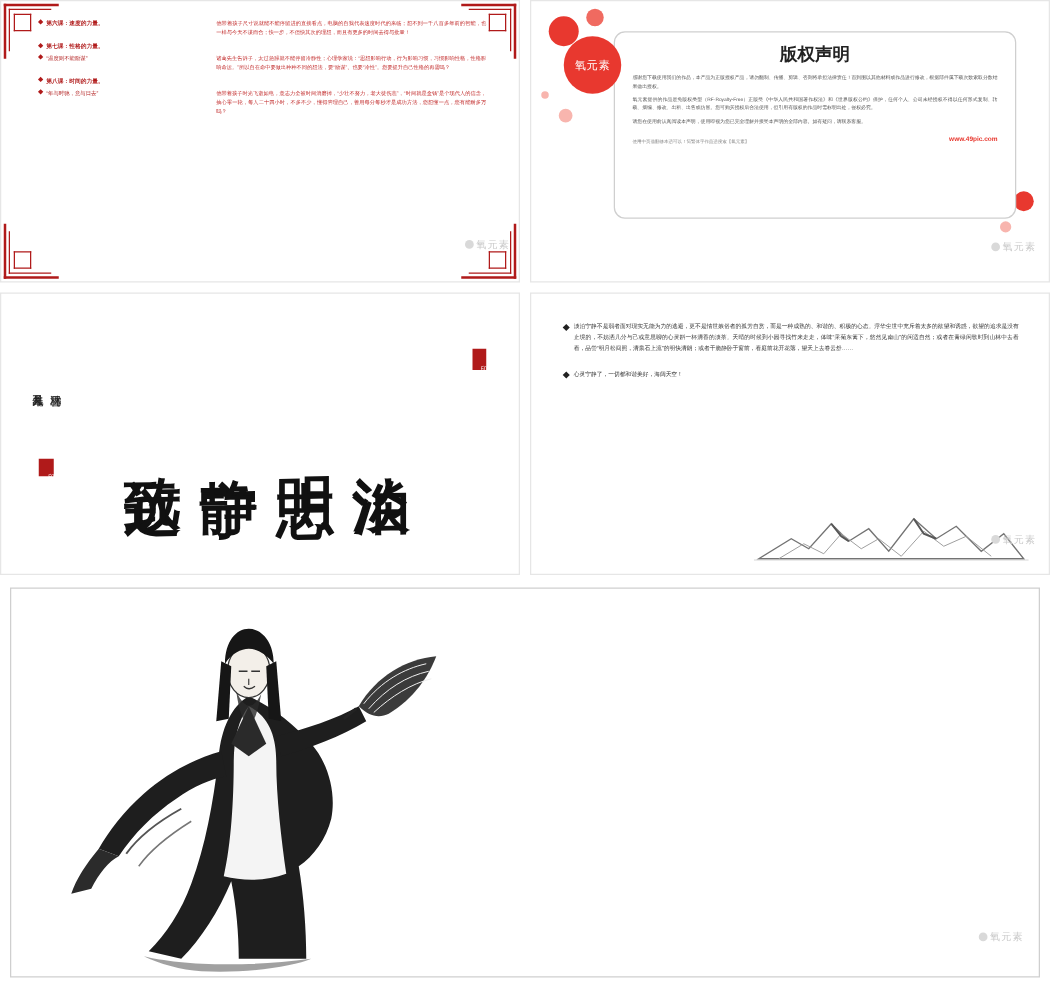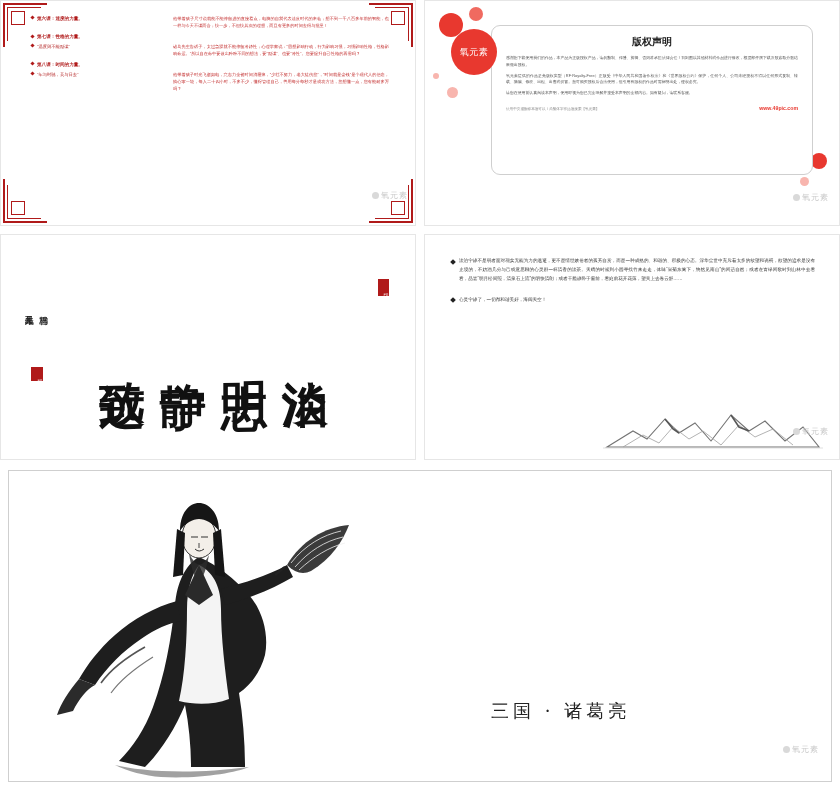--- a/index.html
+++ b/index.html
@@ -115,21 +115,21 @@
     width: 322px; height: 150px;
     border: 1px solid #cfcfcf;
     border-radius: 9px;
     background: #fff;
     box-sizing: border-box;
     padding: 9px 14px 8px 14px;
     z-index: 2;
   }
   .copy-title {
     text-align: center;
-    font-size: 10px;
+    font-size: 14px;
     color: #222;
     font-weight: bold;
     margin-bottom: 6px;
   }
   .copy-p {
     font-size: 3.9px;
     line-height: 1.75;
     color: #555;
     text-align: justify;
     margin-bottom: 4px;
@@ -503,21 +503,20 @@
     <path d="M128 122 C106 128 84 140 66 156 C50 170 38 186 30 200 L46 206 C58 188 74 172 92 160
              C106 150 120 144 132 142 Z" fill="#1e1e1e"></path>
     <path d="M30 200 C20 212 12 224 8 236 L24 232 C30 220 38 210 46 206 Z" fill="#2b2b2b"></path>
 
     <path d="M96 168 C78 178 62 190 52 204" stroke="#555" stroke-width="1.6" fill="none"></path>
     <path d="M104 178 C88 188 72 200 62 214" stroke="#777" stroke-width="1.2" fill="none"></path>
 
     <path d="M66 286 C90 292 140 296 200 288 C186 294 150 300 112 298 C96 297 78 292 66 286 Z" fill="#444" opacity="0.5"></path>
   </svg>
 
-  <div class="s5-sub">三国 · 诸葛亮</div>
 
   <div class="watermark" style="right:12px;bottom:26px;">
     <span class="wm-dot"></span><span>氧元素</span>
   </div>
 </div>
 
 <div class="watermark" style="left:372px;top:190px;">
   <span class="wm-dot"></span><span>氧元素</span>
 </div>
 

